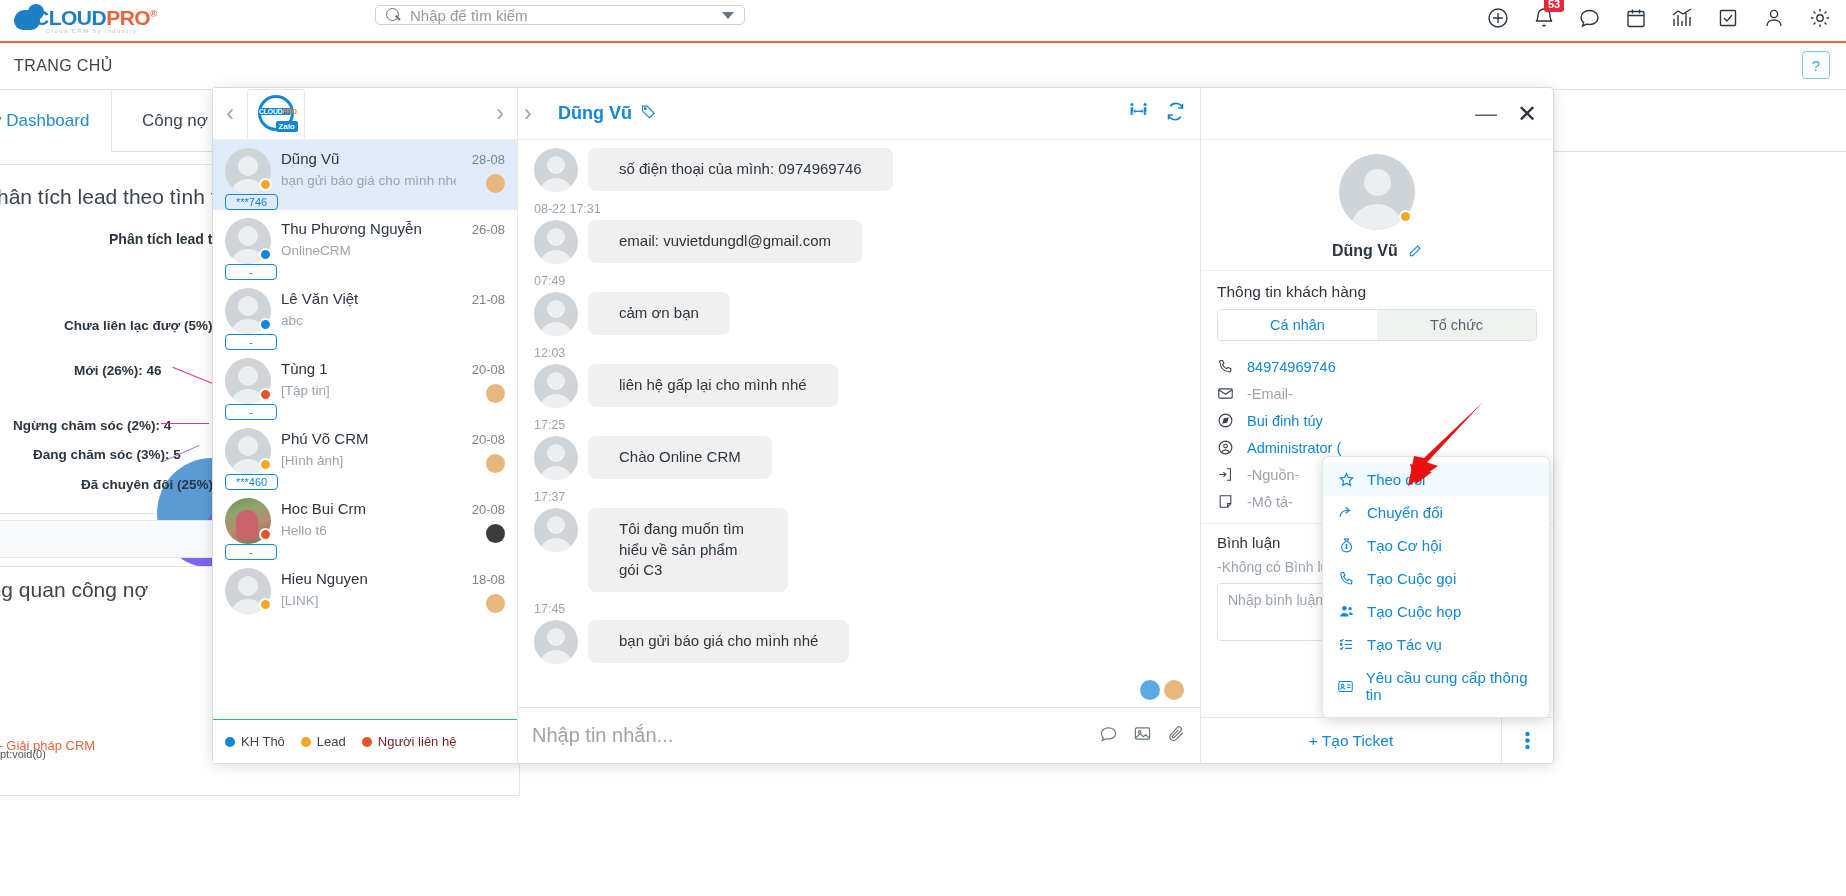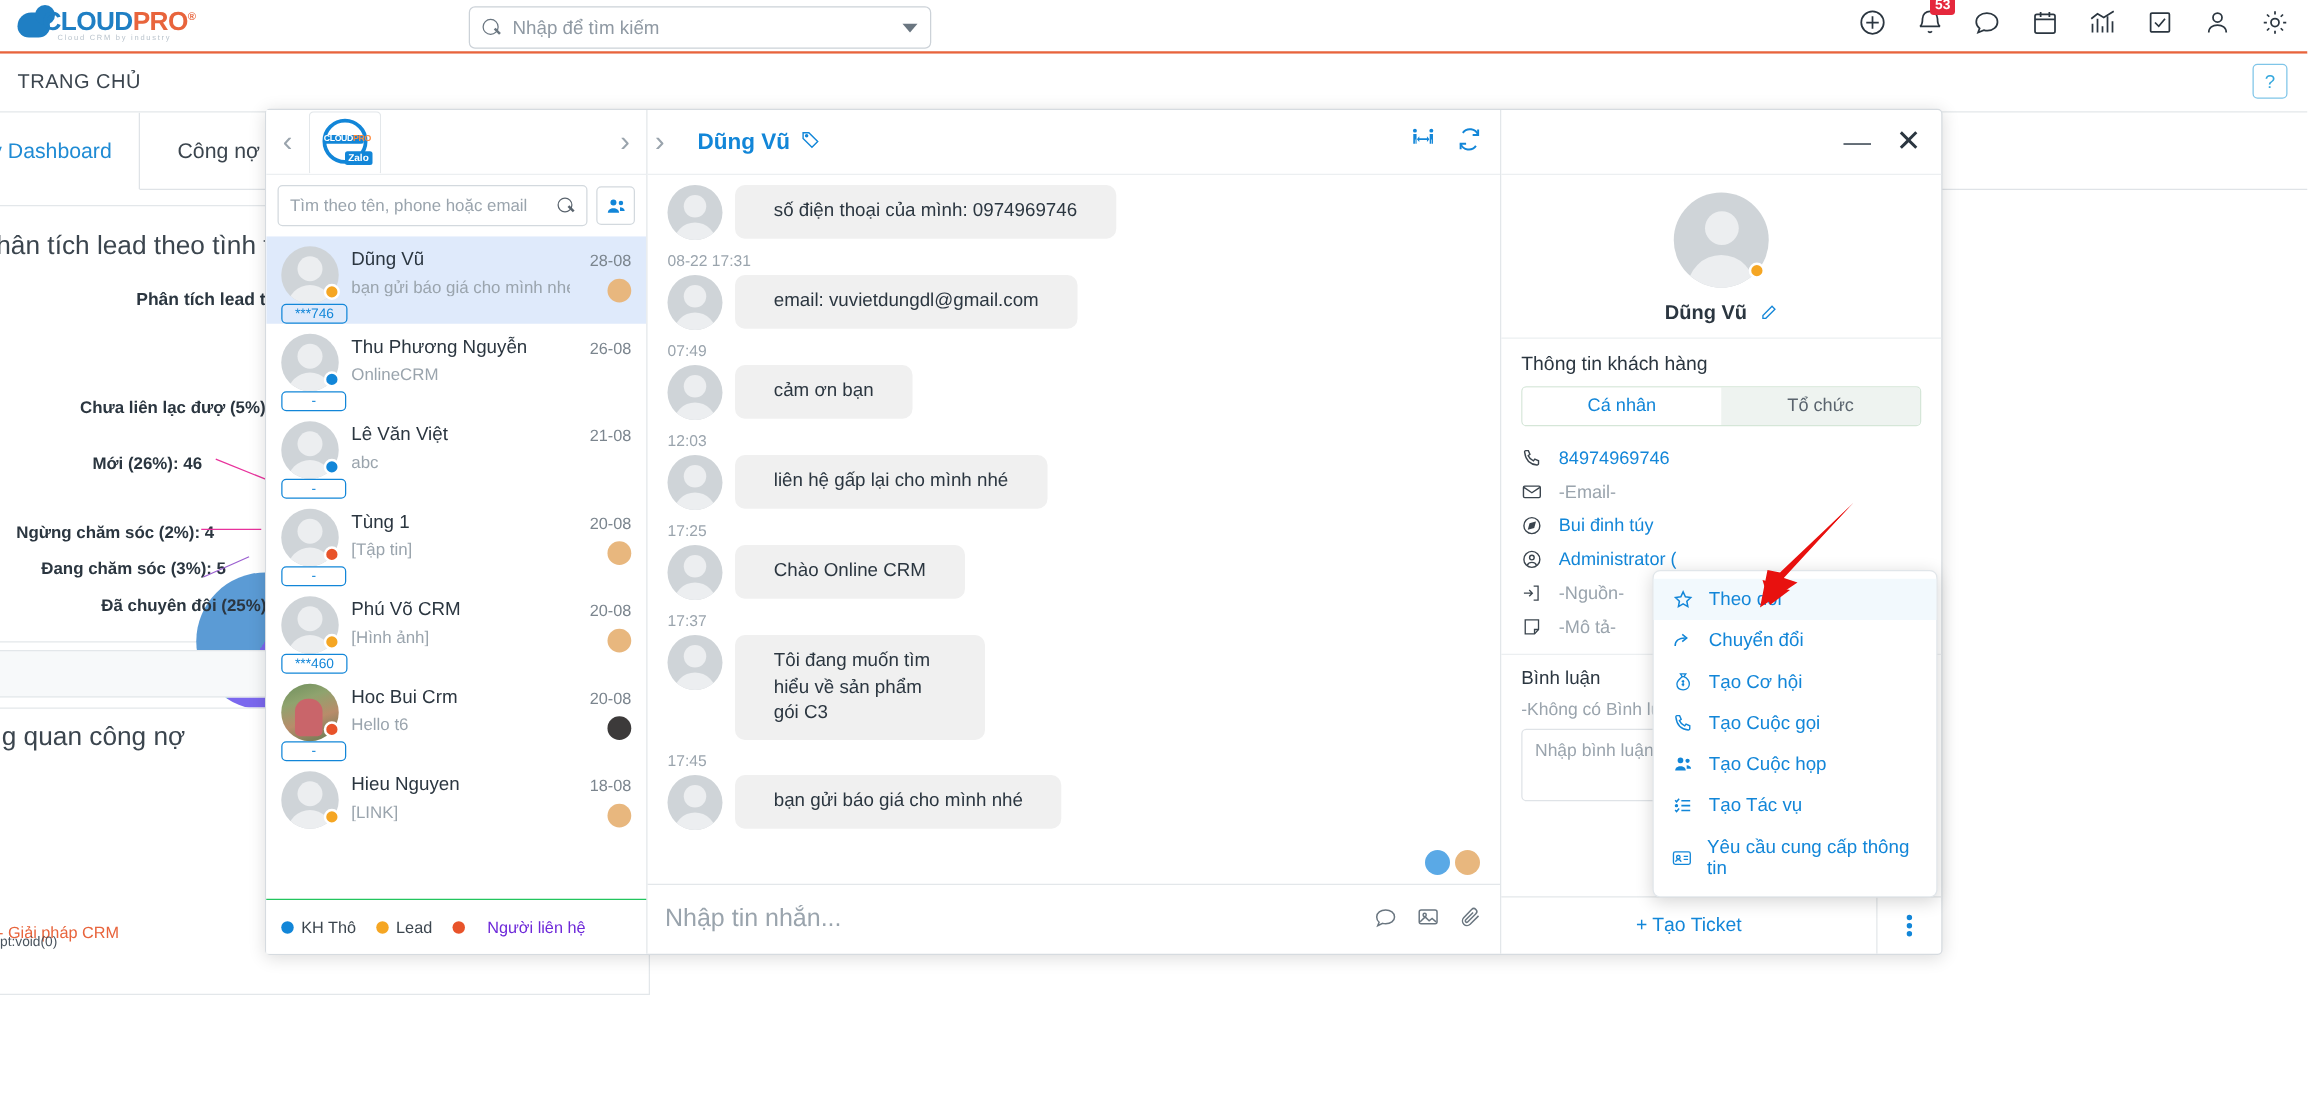--- a/index.html
+++ b/index.html
@@ -26,21 +26,21 @@
     content:""; position:absolute; left:14px; top:-6px; width:16px; height:16px;
     background:#1f7fc4; border-radius:50%;
   }
   .logo-text { position: absolute; left: 20px; top: 2px; font-size: 21px; font-weight: bold; letter-spacing: -0.5px; }
   .logo-text .c1 { color: #1f7fc4; }
   .logo-text .c2 { color: #e8643c; }
   .logo-sub { position: absolute; left: 32px; top: 24px; font-size: 6px; color: #b9c3cc; letter-spacing: 1.4px; }
   .logo-reg { font-size: 9px; vertical-align: super; color:#e8643c; }
 
   .searchbox {
-    position: absolute; left: 375px; top: 5px; width: 370px; height: 34px;
+    position: absolute; left: 375px; top: 5px; width: 370px; height: 20px;
     border: 1px solid #ccd2d8; border-radius: 5px; background: #fff;
     display: flex; align-items: center; padding: 0 10px;
   }
   .searchbox .mag { width: 15px; height: 15px; flex: none; position: relative; margin-right: 9px; }
   .searchbox .mag:before {
     content:""; position:absolute; left:0; top:0; width:11px; height:11px;
     border:1.6px solid #6a7680; border-radius:50%;
   }
   .searchbox .mag:after {
     content:""; position:absolute; left:9px; top:9px; width:6px; height:1.6px;
@@ -347,34 +347,20 @@
         <div class="chan-tab">
           <div class="zalo-ic">
             <div class="ring"></div>
             <div class="lbl">CLOUD<span class="o">PRO</span></div>
             <div class="zl">Zalo</div>
           </div>
         </div>
         <div class="navarrow" style="margin-left:auto;">›</div>
       </div>
 
-      <div class="wl-search">
-        <div class="wl-sinput">
-          <input type="text" placeholder="Tìm theo tên, phone hoặc email" style="">
-          <span class="mag2"></span>
-        </div>
-        <div class="grpbtn">
-          <svg width="18" height="18" viewBox="0 0 24 24" fill="currentColor">
-              <circle cx="9" cy="8" r="3.2"></circle>
-              <circle cx="17" cy="8.5" r="2.4"></circle>
-              <path d="M3 19c0-3.3 2.7-5 6-5s6 1.7 6 5z"></path>
-              <path d="M16 13c2.6 0 5 1.4 5 4h-5z"></path>
-            </svg>
-        </div>
-      </div>
 
       <div class="clist">
         <div class="crow sel">
           <div class="cav">
               <div class="head"></div>
               <div class="body"></div>
             </div>
           <div class="dot" style="background:#f5a623;"></div>
           <div class="cname">Dũng Vũ</div>
           <div class="cmsg">bạn gửi báo giá cho mình nhé</div>
@@ -452,21 +438,21 @@
 
       <div style="height:44px; border-top:1px solid #22c55e; display:flex; align-items:center; gap:16px; padding:0 12px;">
         <span style="display:flex;align-items:center;gap:6px;font-size:13px;color:#3b454e;">
           <i style="width:10px;height:10px;border-radius:50%;background:#1286d8;display:inline-block;"></i>
           <b style="font-weight:normal;">KH Thô</b>
         </span>
         <span style="display:flex;align-items:center;gap:6px;font-size:13px;color:#3b454e;">
           <i style="width:10px;height:10px;border-radius:50%;background:#f5a623;display:inline-block;"></i>
           <b style="font-weight:normal;">Lead</b>
         </span>
-        <span style="display:flex;align-items:center;gap:18px;font-size:13px;color:#6d28d9;">
+        <span style="display:flex;align-items:center;gap:6px;font-size:13px;color:#7f1d1d;">
           <i style="width:10px;height:10px;border-radius:50%;background:#e8532a;display:inline-block;"></i>
           <b style="font-weight:normal;">Người liên hệ</b>
         </span>
       </div>
     </div>
 
     <div class="wmid">
       <div class="wm-head">
         <div class="wm-back">›</div>
         <div class="wm-name">Dũng Vũ</div>

